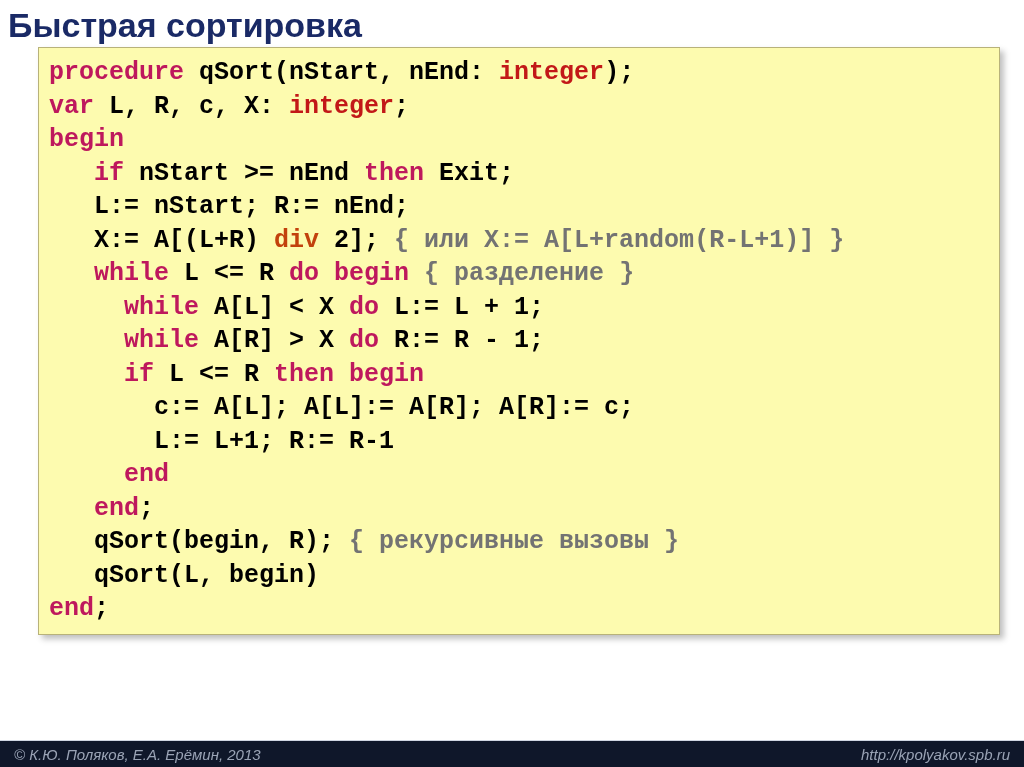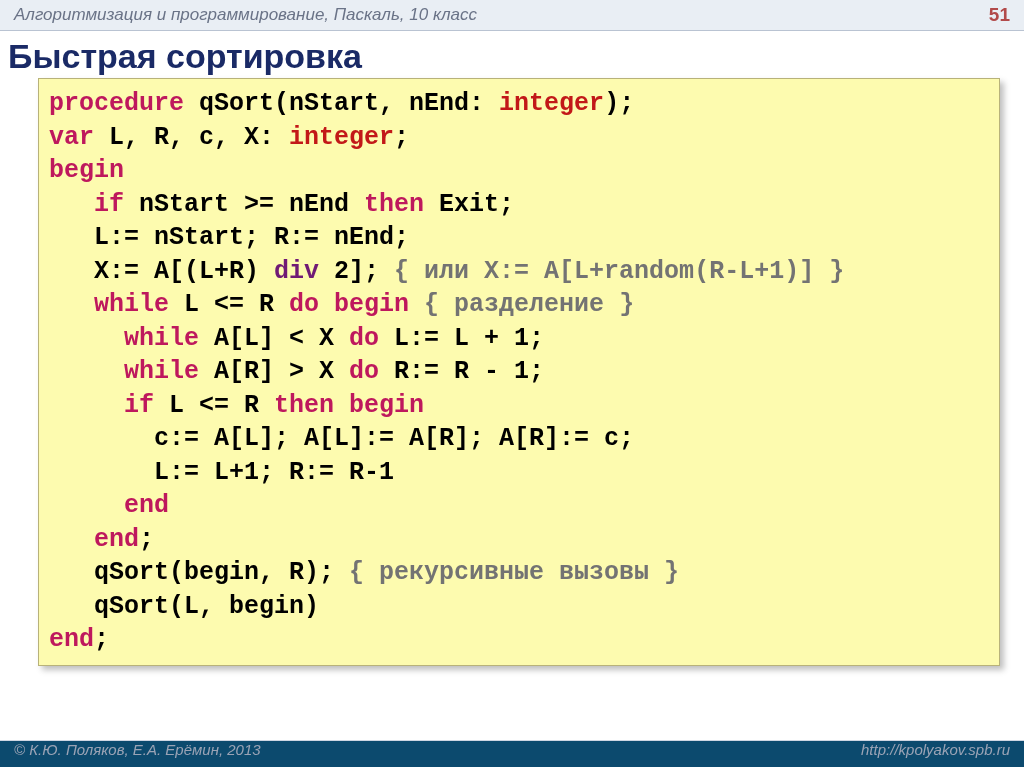--- a/index.html
+++ b/index.html
@@ -5,32 +5,28 @@
   html,body{margin:0;padding:0;width:1024px;height:767px;overflow:hidden;font-family:Arial,Helvetica,sans-serif;background:#fff}
   .slide{position:relative;width:1024px;height:767px;background:#fff}
   .topbar{display:flex;align-items:center;justify-content:space-between;height:30px;background:#e9eef4;border-bottom:1px solid #b9c3d2;padding:0 14px;font-size:17px;color:#6a7387;font-style:italic}
   .topbar .pagenum{color:#b24a4a;font-weight:bold;font-style:normal;font-size:19px}
   .title{padding:6px 22px 2px 8px;font-size:34px;font-weight:bold;color:#1a2a66;font-family:Arial,Helvetica,sans-serif}
   .codebox{margin:0 24px 0 38px;background:#fdfbaf;border:1px solid #b8b27a;box-shadow:4px 4px 6px rgba(0,0,0,.25);padding:8px 10px 8px 10px}
   pre.code{margin:0;font-family:"Courier New",Courier,monospace;font-weight:bold;font-size:25px;line-height:33.5px;white-space:pre;color:#000}
   .kw{color:#be185d}
   .ty{color:#c21818}
   .fn{color:#000000}
-  .op{color:#701a75}
+  .op{color:#c2410c}
   .cm{color:#737373}
-  .footer{position:absolute;left:0;right:0;bottom:0;height:26px;border-top:1px solid #cfd6e2;background:#0c4a6e;display:flex;align-items:flex-start;justify-content:space-between;padding:0 14px;font-size:15px;color:#9aa3b5;font-style:italic}
+  .footer{position:absolute;left:0;right:0;bottom:0;height:26px;border-top:1px solid #cfd6e2;background:#0f172a;display:flex;align-items:center;justify-content:space-between;padding:0 14px;font-size:15px;color:#9aa3b5;font-style:italic}
 </style>
 </head>
 <body>
 <div class="slide">
 
-  <div class="topbar">
-    <span>Алгоритмизация и программирование, Паскаль, 10 класс</span>
-    <span class="pagenum">51</span>
-  </div>
 
   <div class="title">Быстрая сортировка</div>
 
   <div class="codebox">
     <pre class="code" id="code"><span class="kw">procedure </span><span class="fn">qSort</span><span>(nStart, nEnd: </span><span class="ty">integer</span><span>);</span>
 <span class="kw">var </span><span>L, R, c, X: </span><span class="ty">integer</span><span>;</span>
 <span class="kw">begin</span>
 <span>   </span><span class="kw">if </span><span>nStart &gt;= nEnd </span><span class="kw">then </span><span>Exit;</span>
 <span>   L:= nStart; R:= nEnd;</span>
 <span>   X:= A[(L+R) </span><span class="op">div</span><span> 2]; </span><span class="cm">{ или X:= A[L+random(R-L+1)] }</span>

